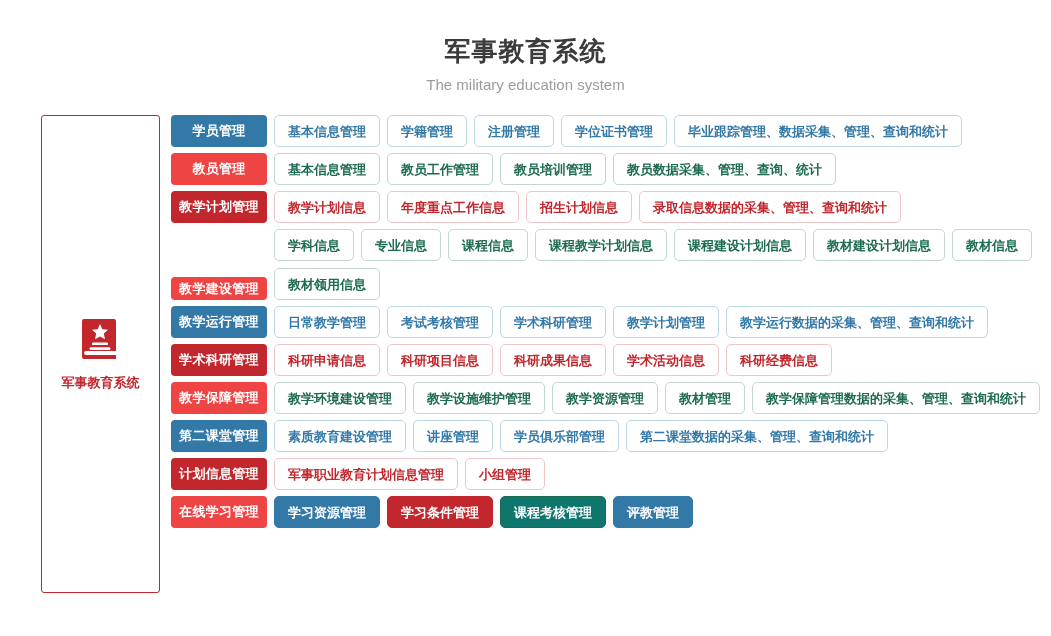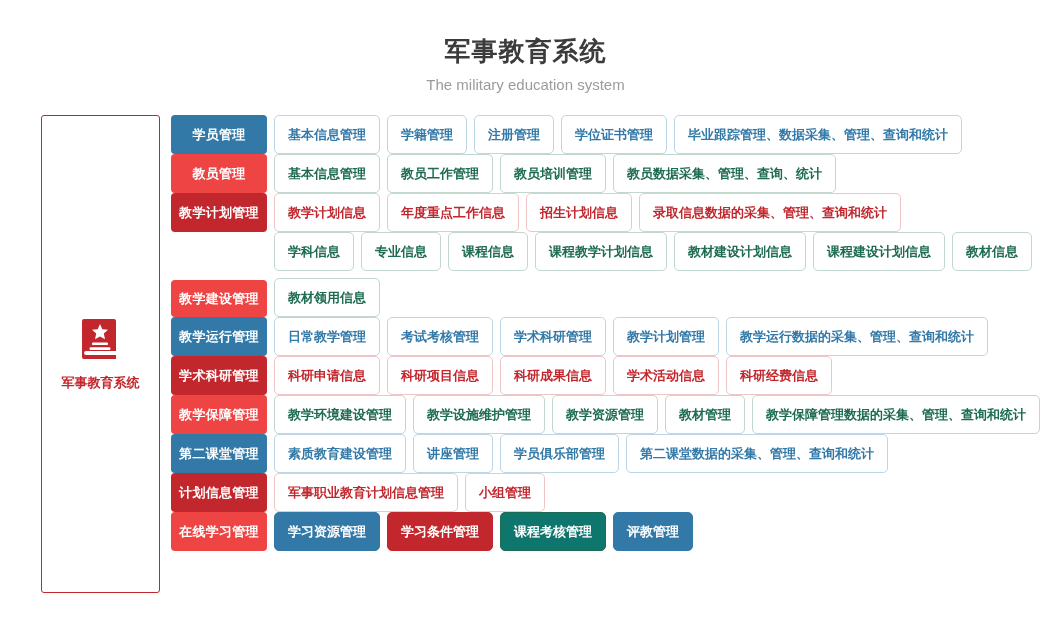--- a/index.html
+++ b/index.html
@@ -56,21 +56,21 @@
   .sidebar-logo { display: block; }
   .sidebar-label {
     margin-top: 7px;
     font-size: 13px;
     font-weight: bold;
     color: #c1272d;
     white-space: nowrap;
   }
 
   
-  .rows { display: flex; flex-direction: column; }
+  .rows { display: flex; flex-direction: column; gap: 6px; }
   .row { display: flex; align-items: stretch; gap: 7px; }
 
   .row-label {
     flex: none;
     width: 96px;
     border-radius: 4px;
     color: #ffffff;
     font-size: 13px;
     font-weight: bold;
     display: flex;
@@ -79,21 +79,21 @@
     text-align: center;
     letter-spacing: .3px;
   }
   .row-items {
     display: flex;
     flex-wrap: wrap;
     gap: 7px;
     align-content: flex-start;
   }
   .chip {
-    height: 39px;
+    height: 32px;
     padding: 0 13px;
     border-radius: 5px;
     border: 1.2px solid transparent;
     background: #ffffff;
     font-size: 13px;
     font-weight: bold;
     display: flex;
     align-items: center;
     justify-content: center;
     white-space: nowrap;
@@ -169,22 +169,22 @@
             <div class="chip">录取信息数据的采集、管理、查询和统计</div>
           </div>
         </div>
         <div class="row t-green tall">
           <div class="row-label">教学建设管理</div>
           <div class="row-items" style="max-width: 784px;">
             <div class="chip">学科信息</div>
             <div class="chip">专业信息</div>
             <div class="chip">课程信息</div>
             <div class="chip">课程教学计划信息</div>
+            <div class="chip">课程建设计划信息</div>
             <div class="chip">教材建设计划信息</div>
-            <div class="chip">课程建设计划信息</div>
             <div class="chip">教材信息</div>
             <div class="chip">教材领用信息</div>
           </div>
         </div>
         <div class="row t-blue">
           <div class="row-label">教学运行管理</div>
           <div class="row-items">
             <div class="chip">日常教学管理</div>
             <div class="chip">考试考核管理</div>
             <div class="chip">学术科研管理</div>

